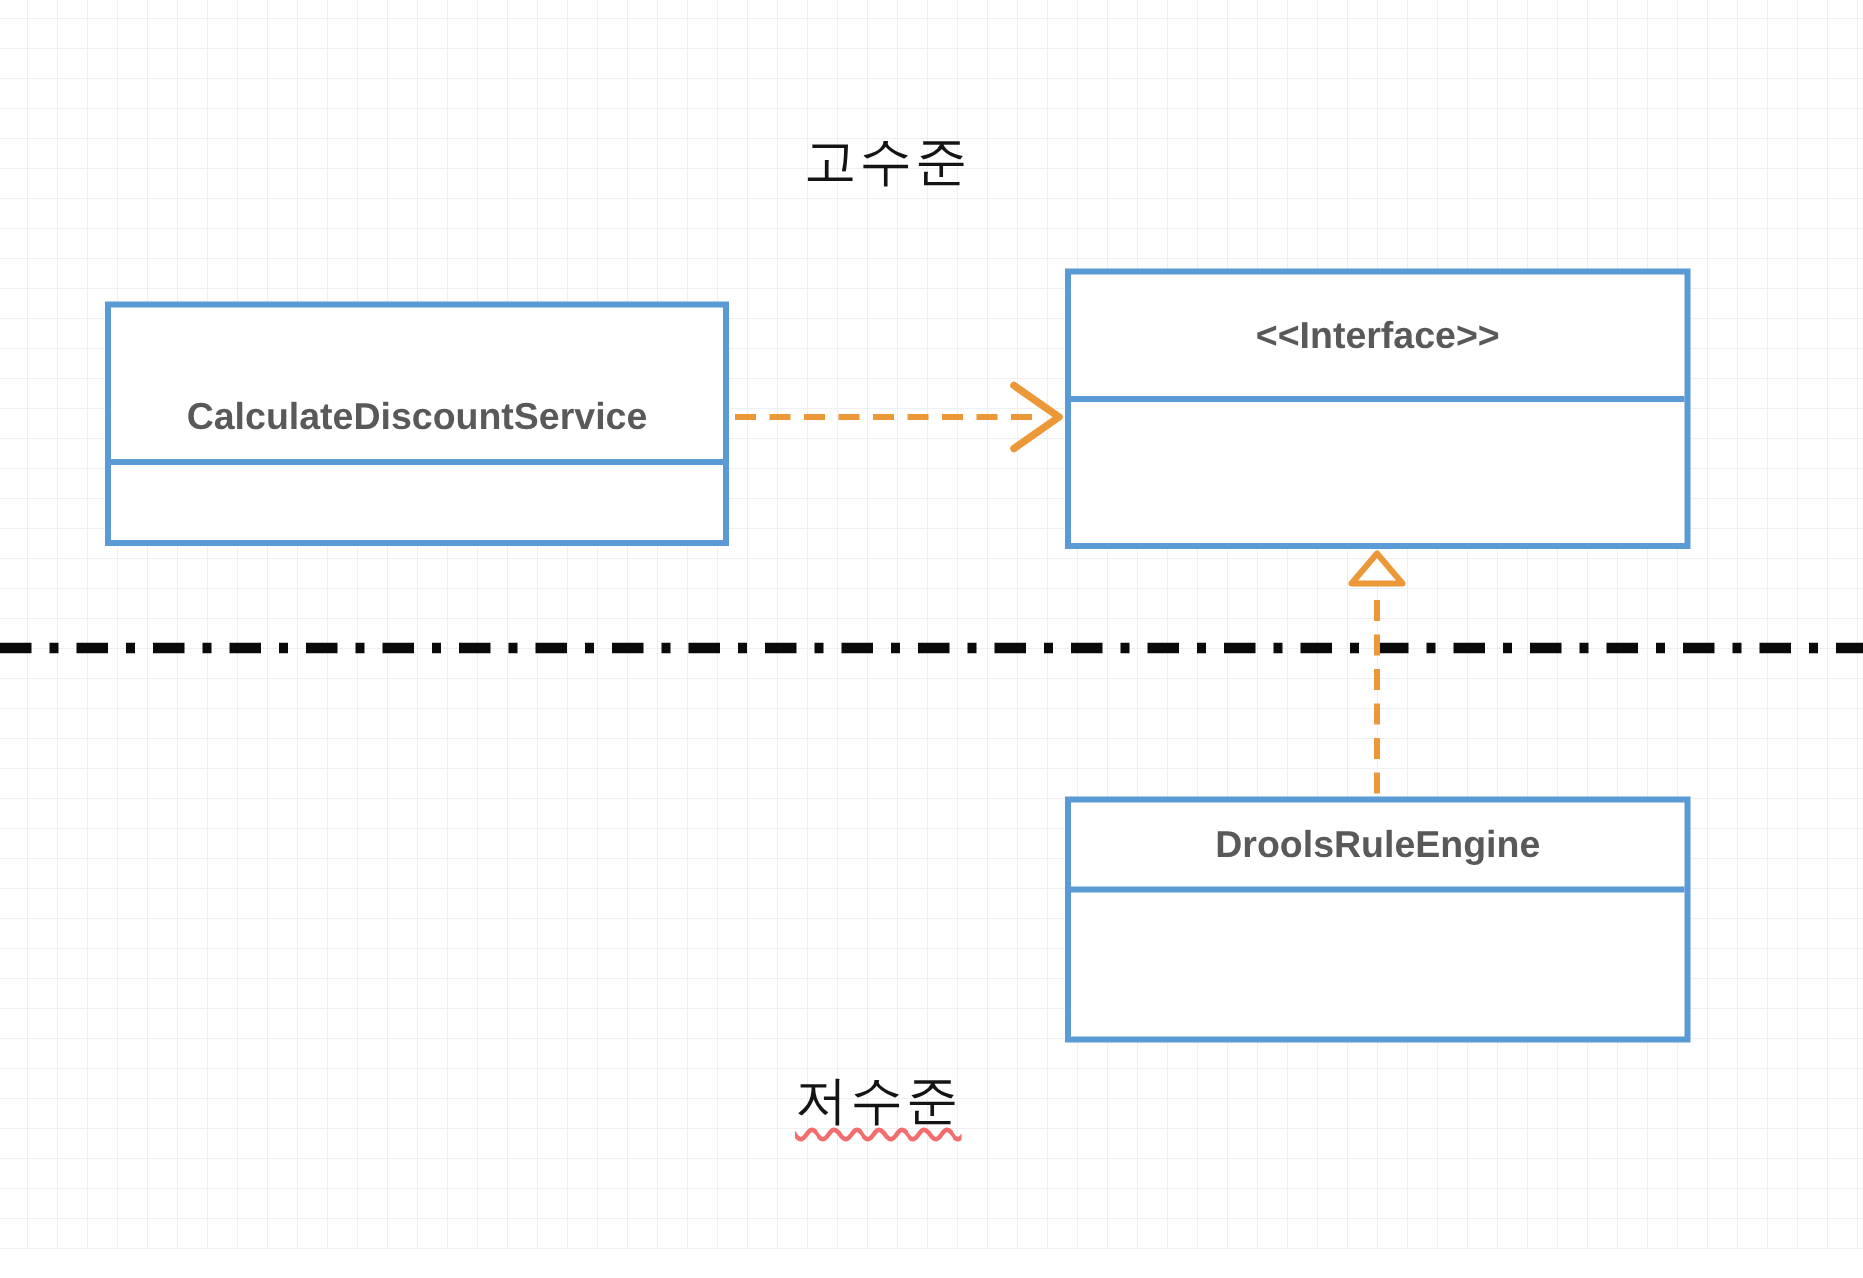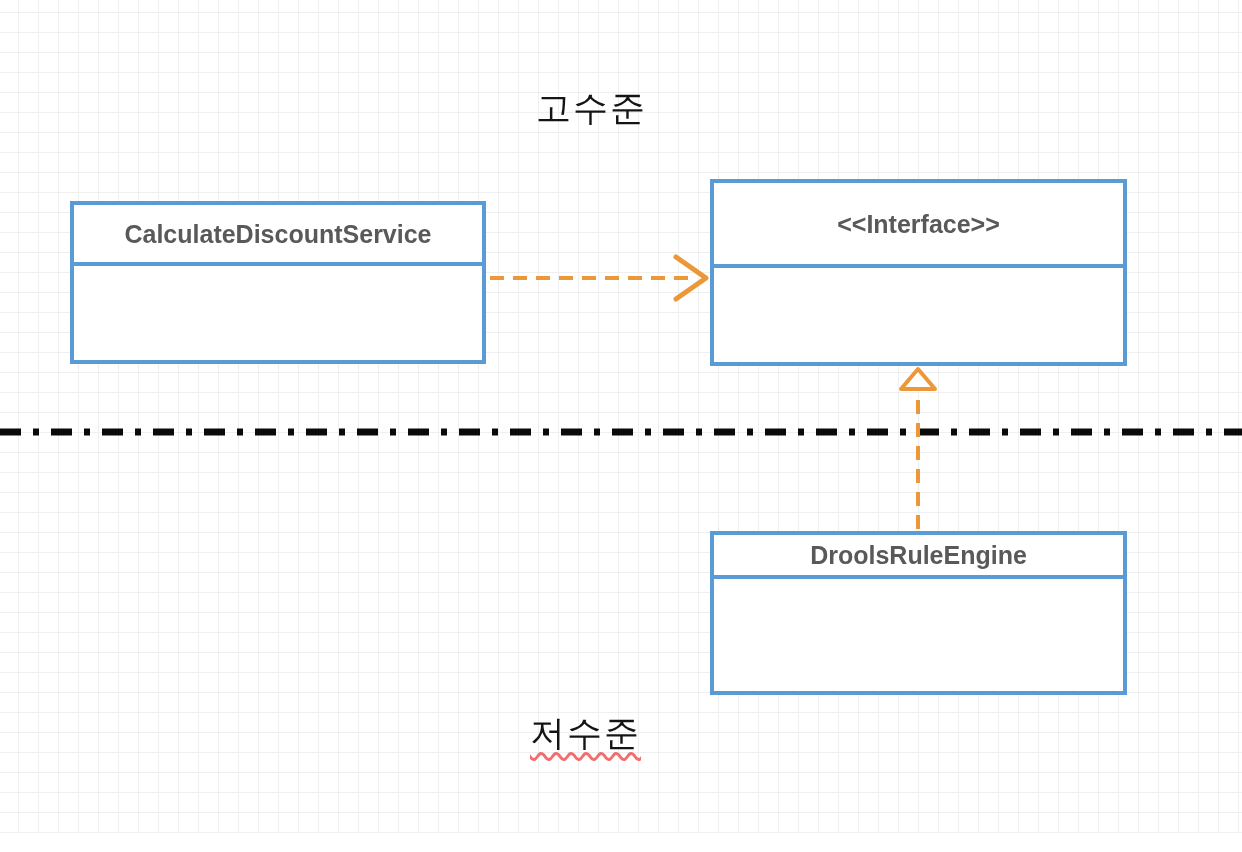--- a/index.html
+++ b/index.html
@@ -45,25 +45,25 @@
     justify-content: center;
     border-bottom: 4px solid var(--box-border);
     color: var(--class-text);
     font-weight: 700;
     font-size: 25px;
     line-height: 32px;
     text-align: center;
   }
   .uml-body { width: 100%; }
   #box-service { left: 70px; top: 201px; width: 416px; height: 163px; }
-  #box-service .uml-title { height: 61px; }
+  #box-service .uml-title { height: 61px; margin-top: 44px; }
   #box-interface { left: 710px; top: 179px; width: 417px; height: 187px; }
   #box-interface .uml-title { height: 85px; }
   #box-engine { left: 710px; top: 531px; width: 417px; height: 164px; }
-  #box-engine .uml-title { height: 44px; }
+  #box-engine .uml-title { height: 60px; }
   .big-label {
     position: absolute;
     color: var(--label-text);
     font-size: 35px;
     line-height: 1.05;
     letter-spacing: 2px;
     white-space: nowrap;
   }
   #label-high { left: 536px; top: 90px; }
   #label-low  { left: 530px; top: 716px; font-family: Liberation Serif, serif; }

